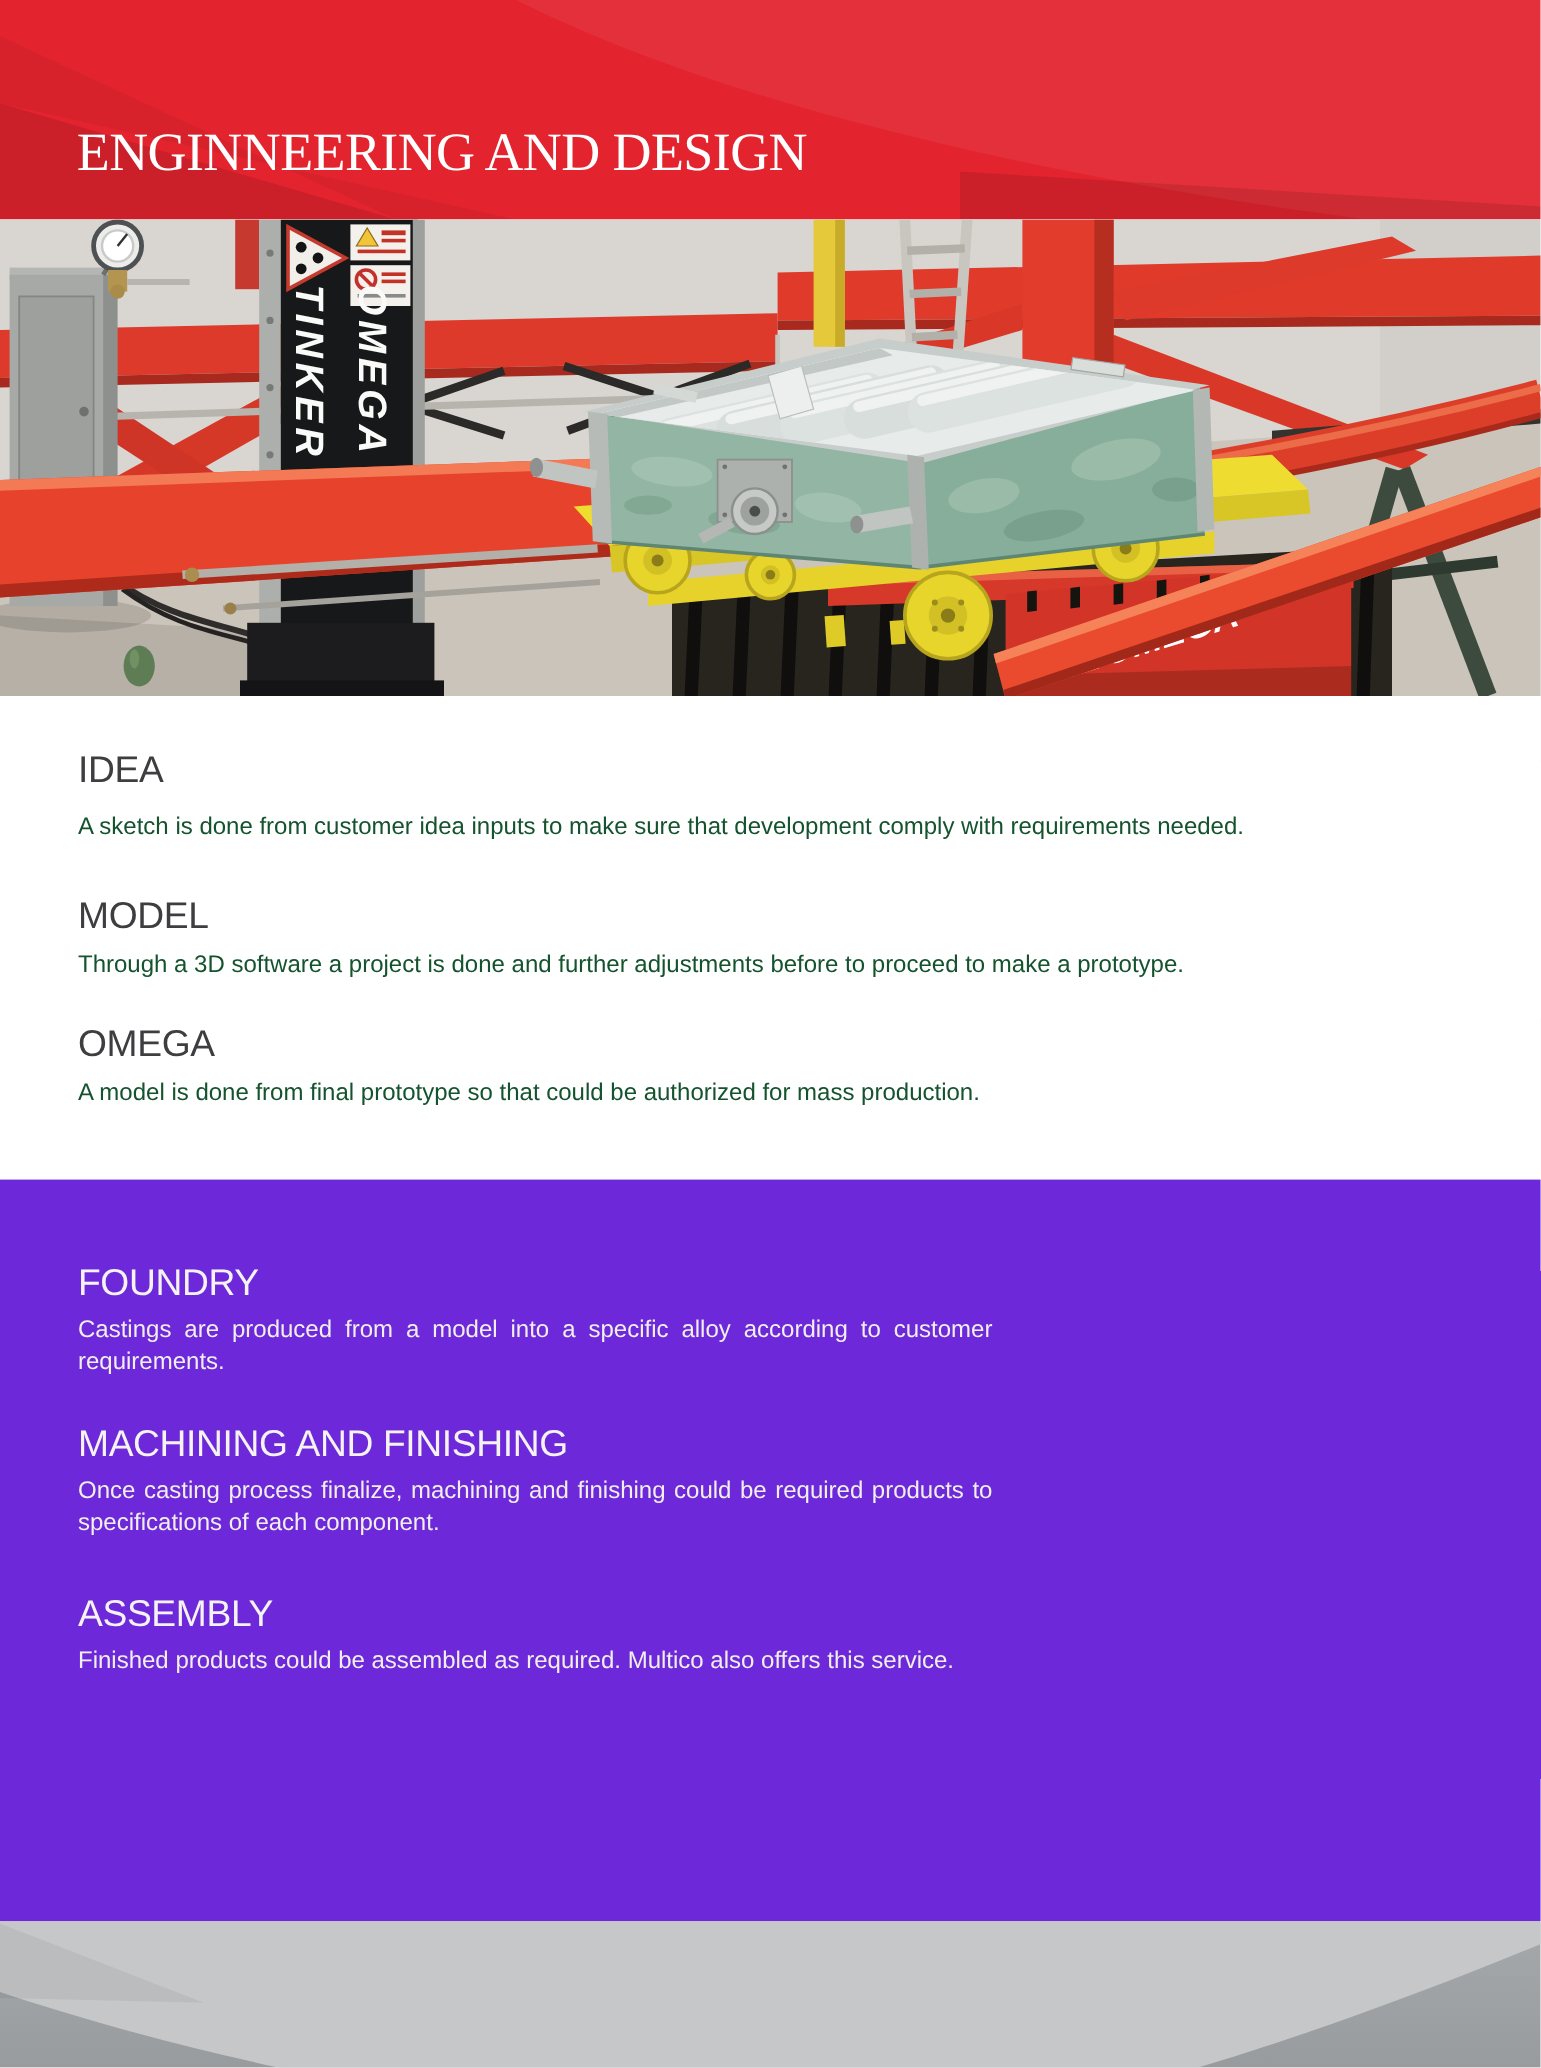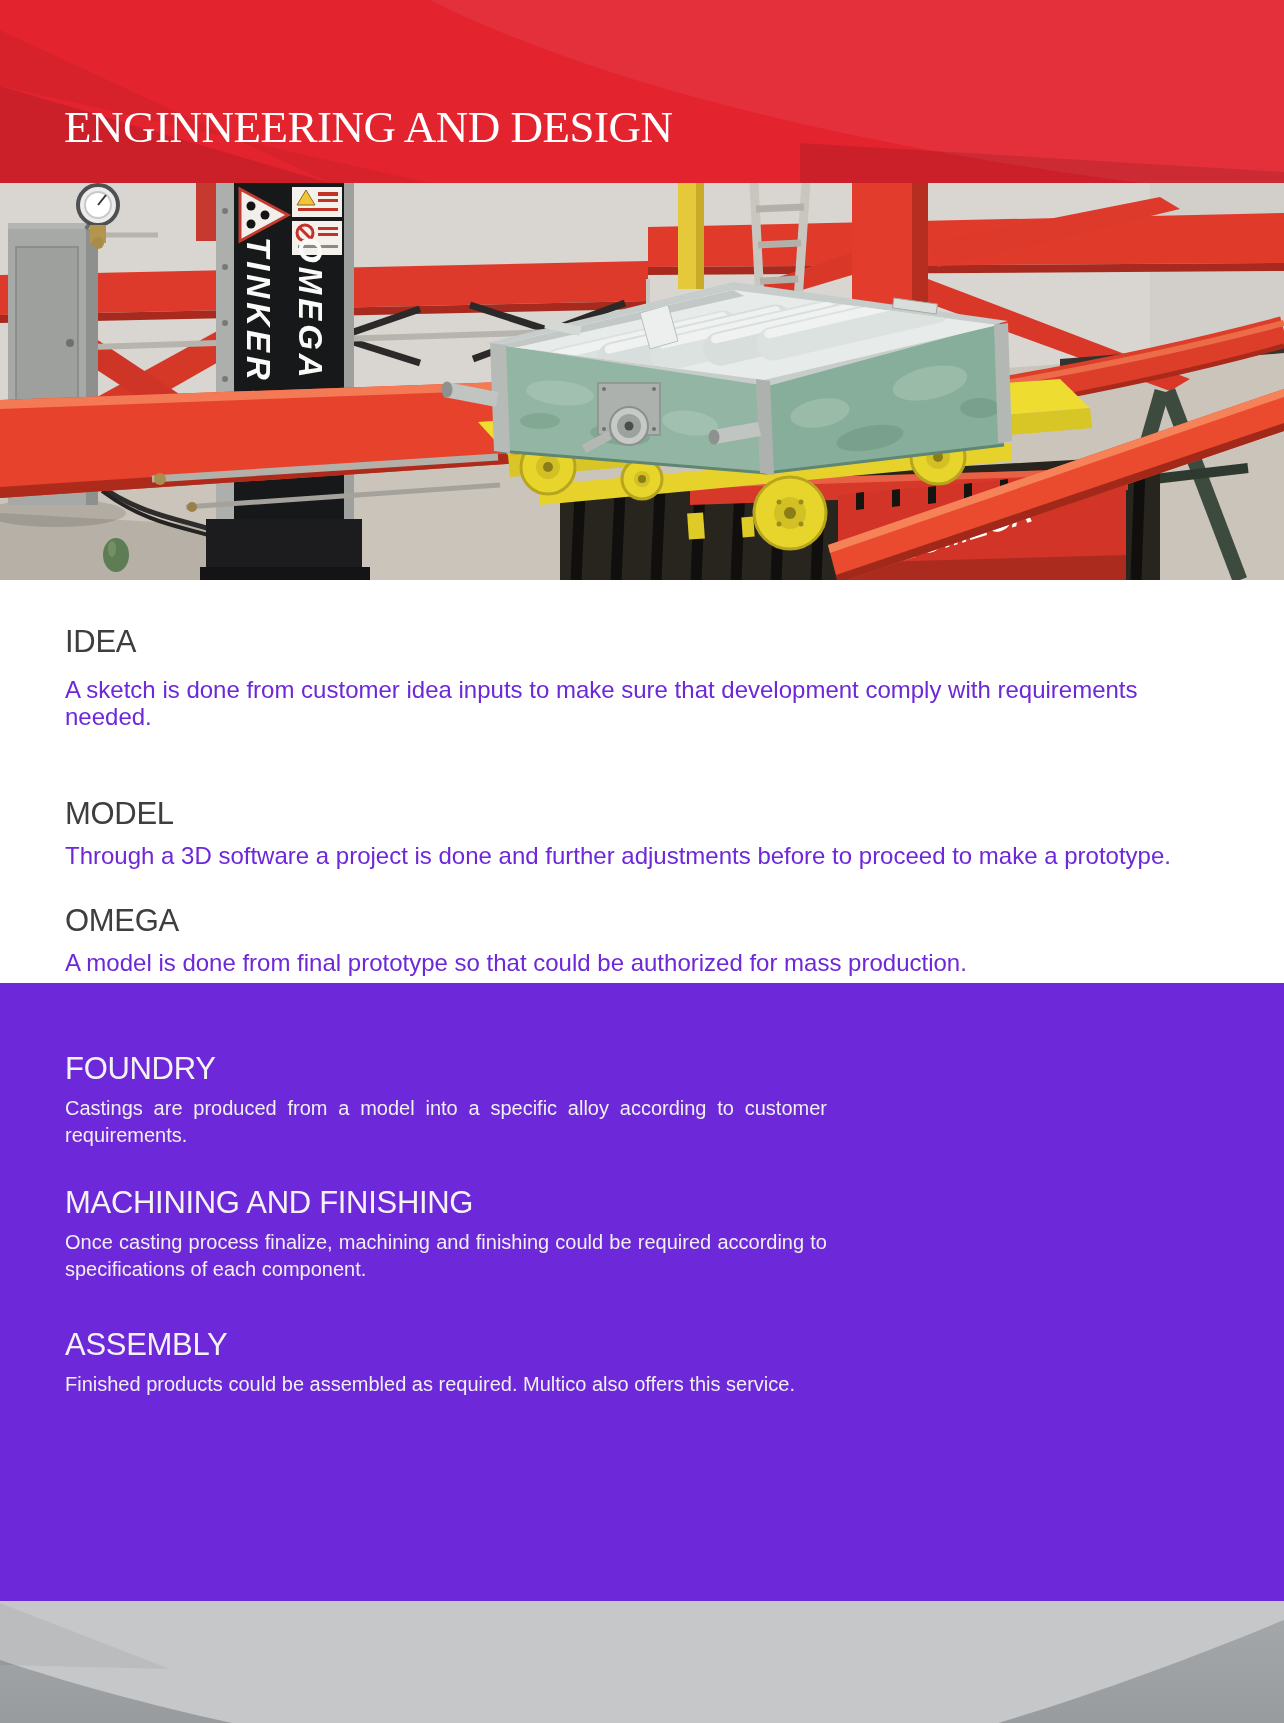--- a/index.html
+++ b/index.html
@@ -9,22 +9,22 @@
   .header{height:183px;position:relative;}
   .header svg{display:block;width:1284px;height:183px;}
   .page-title{position:absolute;left:64px;top:101px;font-size:45px;font-weight:400;
               color:#ffffff;letter-spacing:-0.5px;white-space:nowrap;font-family:Liberation Serif, serif;}
   
   .photo{height:397px;position:relative;}
   .photo svg{display:block;width:1284px;height:397px;}
   
   .light-section{height:403px;box-sizing:border-box;padding:44px 60px 0 65px;background:#fff;}
   .block h2{margin:0;font-size:31px;font-weight:400;color:#3e3e40;letter-spacing:-0.3px;line-height:36px;}
-  .block p{margin:16px 0 0 0;font-size:24px;color:#6d28d9;line-height:27px;}
-  .block.b1{margin-bottom:66px;}
+  .block p{margin:16px 0 0 0;font-size:20px;color:#14532d;line-height:27px;}
+  .block.b1{margin-bottom:42px;}
   .block.b2{margin-bottom:34px;}
   .block.b2 p,.block.b3 p{margin-top:10px;}
   
   .dark-section{height:618px;box-sizing:border-box;padding:68px 60px 0 65px;background:#6d28d9;}
   .dark-section h2{margin:0;font-size:31px;font-weight:400;color:#f4f3f1;letter-spacing:-0.3px;line-height:36px;}
   .dark-section p{margin:8px 0 0 0;font-size:20px;color:#f0efed;line-height:27px;width:762px;
                   text-align:justify;}
   .dark-section .db1{margin-bottom:36px;}
   .dark-section .db2{margin-bottom:44px;}
   
@@ -357,21 +357,21 @@
     </div>
   </div>
 
   <div class="dark-section">
     <div class="block db1">
       <h2>FOUNDRY</h2>
       <p>Castings are produced from a model into a specific alloy according to customer requirements.</p>
     </div>
     <div class="block db2">
       <h2>MACHINING AND FINISHING</h2>
-      <p>Once casting process finalize, machining and finishing could be required according to specifications of each component.</p>
+      <p>Once casting process finalize, machining and finishing could be required products to specifications of each component.</p>
     </div>
     <div class="block db3">
       <h2>ASSEMBLY</h2>
       <p>Finished products could be assembled as required. Multico also offers this service.</p>
     </div>
   </div>
 
   <div class="footer">
     <svg viewBox="0 0 1284 235">
       <defs>

